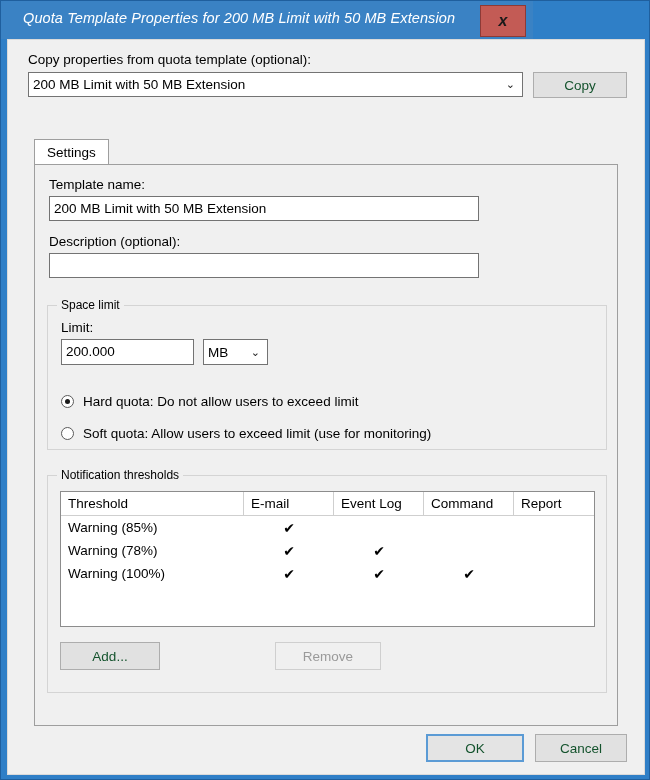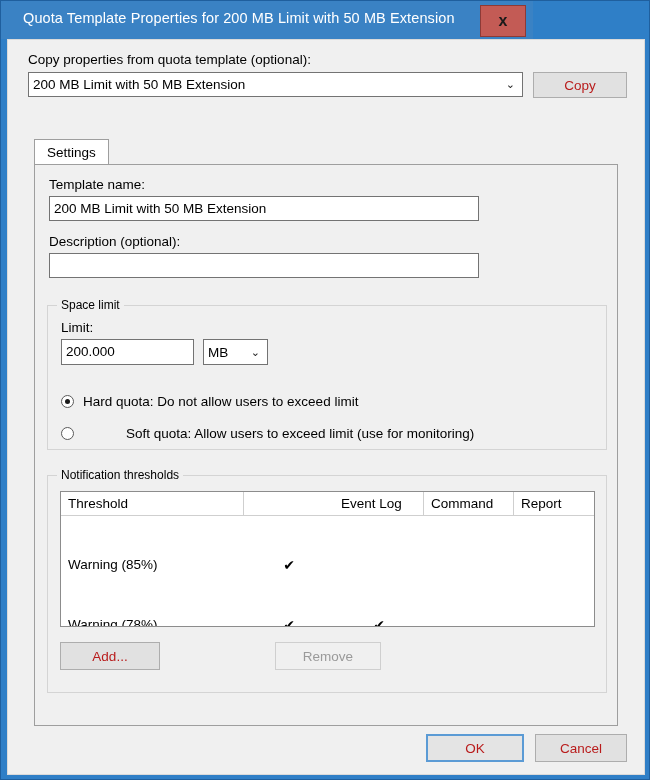--- a/index.html
+++ b/index.html
@@ -16,20 +16,21 @@
     box-sizing: border-box;
     background: #2f7fc7;
     border: 1px solid #1f5f9e;
   }
   
   .titlebar {
     position: absolute;
     left: 0; top: 0;
     width: 532px; height: 38px;
     background: #3a82c4;
+    font-style: italic;
   }
   .title-text {
     position: absolute;
     left: 22px; top: 9px;
     font-size: 14.5px;
     color: #ffffff;
     white-space: nowrap;
     letter-spacing: 0.1px;
   }
   .close-btn {
@@ -78,21 +79,21 @@
     display: flex;
     align-items: center;
   }
   .btn {
     position: absolute;
     box-sizing: border-box;
     background: #e1e1e1;
     border: 1px solid #adadad;
     font-family: "Liberation Sans", sans-serif;
     font-size: 13.5px;
-    color: #b91c1c;
+    color: #14532d;
     display: flex;
     align-items: center;
     justify-content: center;
     cursor: pointer;
   }
   .btn.disabled {
     color: #9a9a9a;
     background: #f0f0f0;
     border-color: #cfcfcf;
     cursor: default;
@@ -215,21 +216,20 @@
     font-size: 13.5px;
     color: #000;
     display: flex;
     align-items: center;
     padding-left: 7px;
     white-space: nowrap;
   }
   .lv-row {
     position: relative;
     height: 23px;
-    margin-top: 37px;
   }
   .lv-cell {
     position: absolute;
     top: 0;
     height: 23px;
     box-sizing: border-box;
     font-size: 13.5px;
     color: #000;
     display: flex;
     align-items: center;
@@ -284,32 +284,33 @@
       <div class="txtbox" style="left:26px; top:174px; width:133px; height:26px;">200.000</div>
       <div class="combo" style="left:168px; top:174px; width:65px; height:26px;">
         <span>MB</span>
         <span class="chev">⌄</span>
       </div>
 
       <div class="radio-row" style="left:26px; top:229px;justify-content:flex-end;">
         <span class="radio checked"></span>
         <span>Hard quota: Do not allow users to exceed limit</span>
       </div>
-      <div class="radio-row" style="left:26px; top:261px;gap:43px;">
+      <div class="radio-row" style="left:26px; top:261px;">
         <span class="radio"></span>
         <span>Soft quota: Allow users to exceed limit (use for monitoring)</span>
       </div>
 
       <div class="group" style="left:12px; top:310px; width:560px; height:218px;"></div>
       <div class="group-title" style="left:22px; top:303px;">Notification thresholds</div>
 
       <div class="listview" style="left:25px; top:326px; width:535px; height:136px;">
 
         <div class="lv-header">
           <div class="lv-col" style="left:0px;   width:183px;">Threshold</div>
+          <div class="lv-col" style="left:183px; width:90px;">E-mail</div>
           <div class="lv-col" style="left:273px; width:90px;">Event Log</div>
           <div class="lv-col" style="left:363px; width:90px;">Command</div>
           <div class="lv-col" style="left:453px; width:90px;">Report</div>
         </div>
 
         <div class="lv-row">
           <div class="lv-cell text" style="left:0px;   width:183px;">Warning (85%)</div>
           <div class="lv-cell check" style="left:183px; width:90px;">✔</div>
           <div class="lv-cell check" style="left:273px; width:90px;"></div>
           <div class="lv-cell check" style="left:363px; width:90px;"></div>

